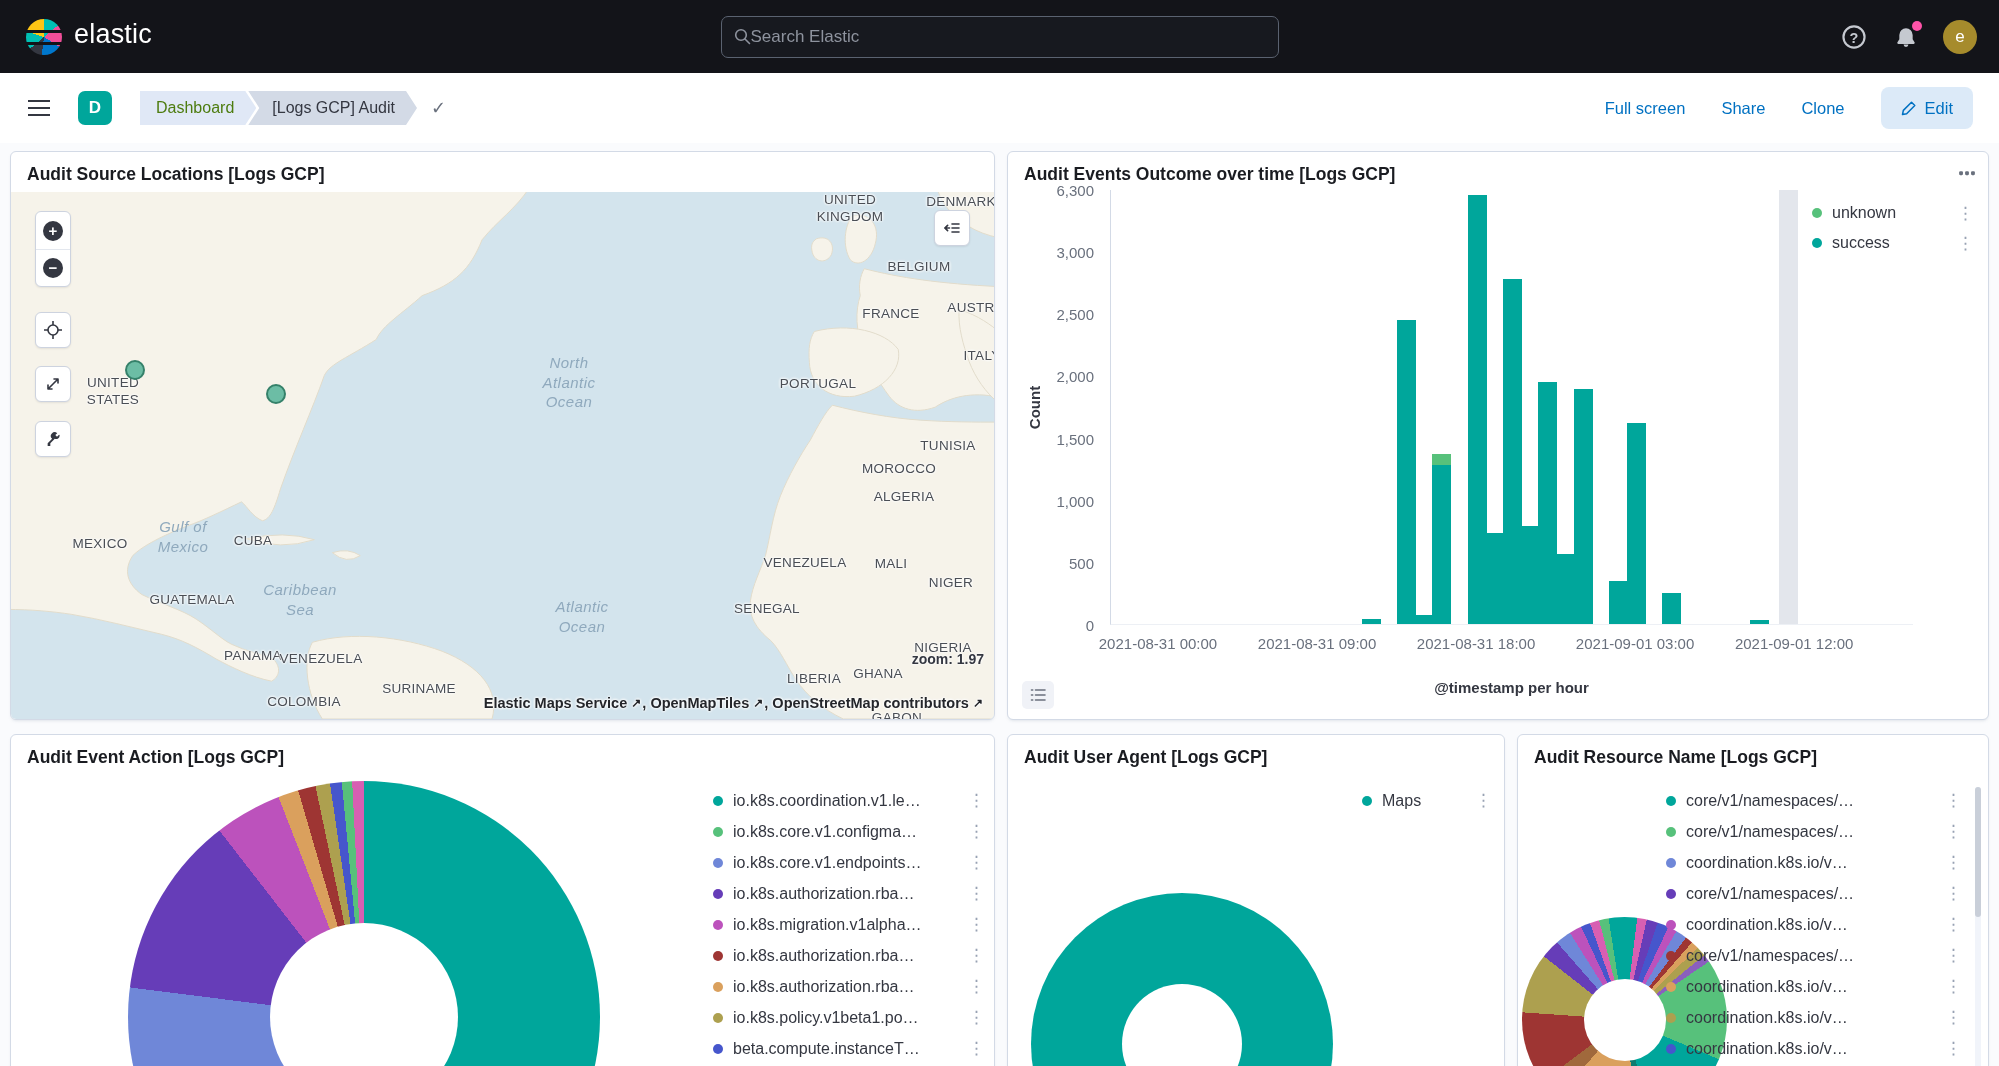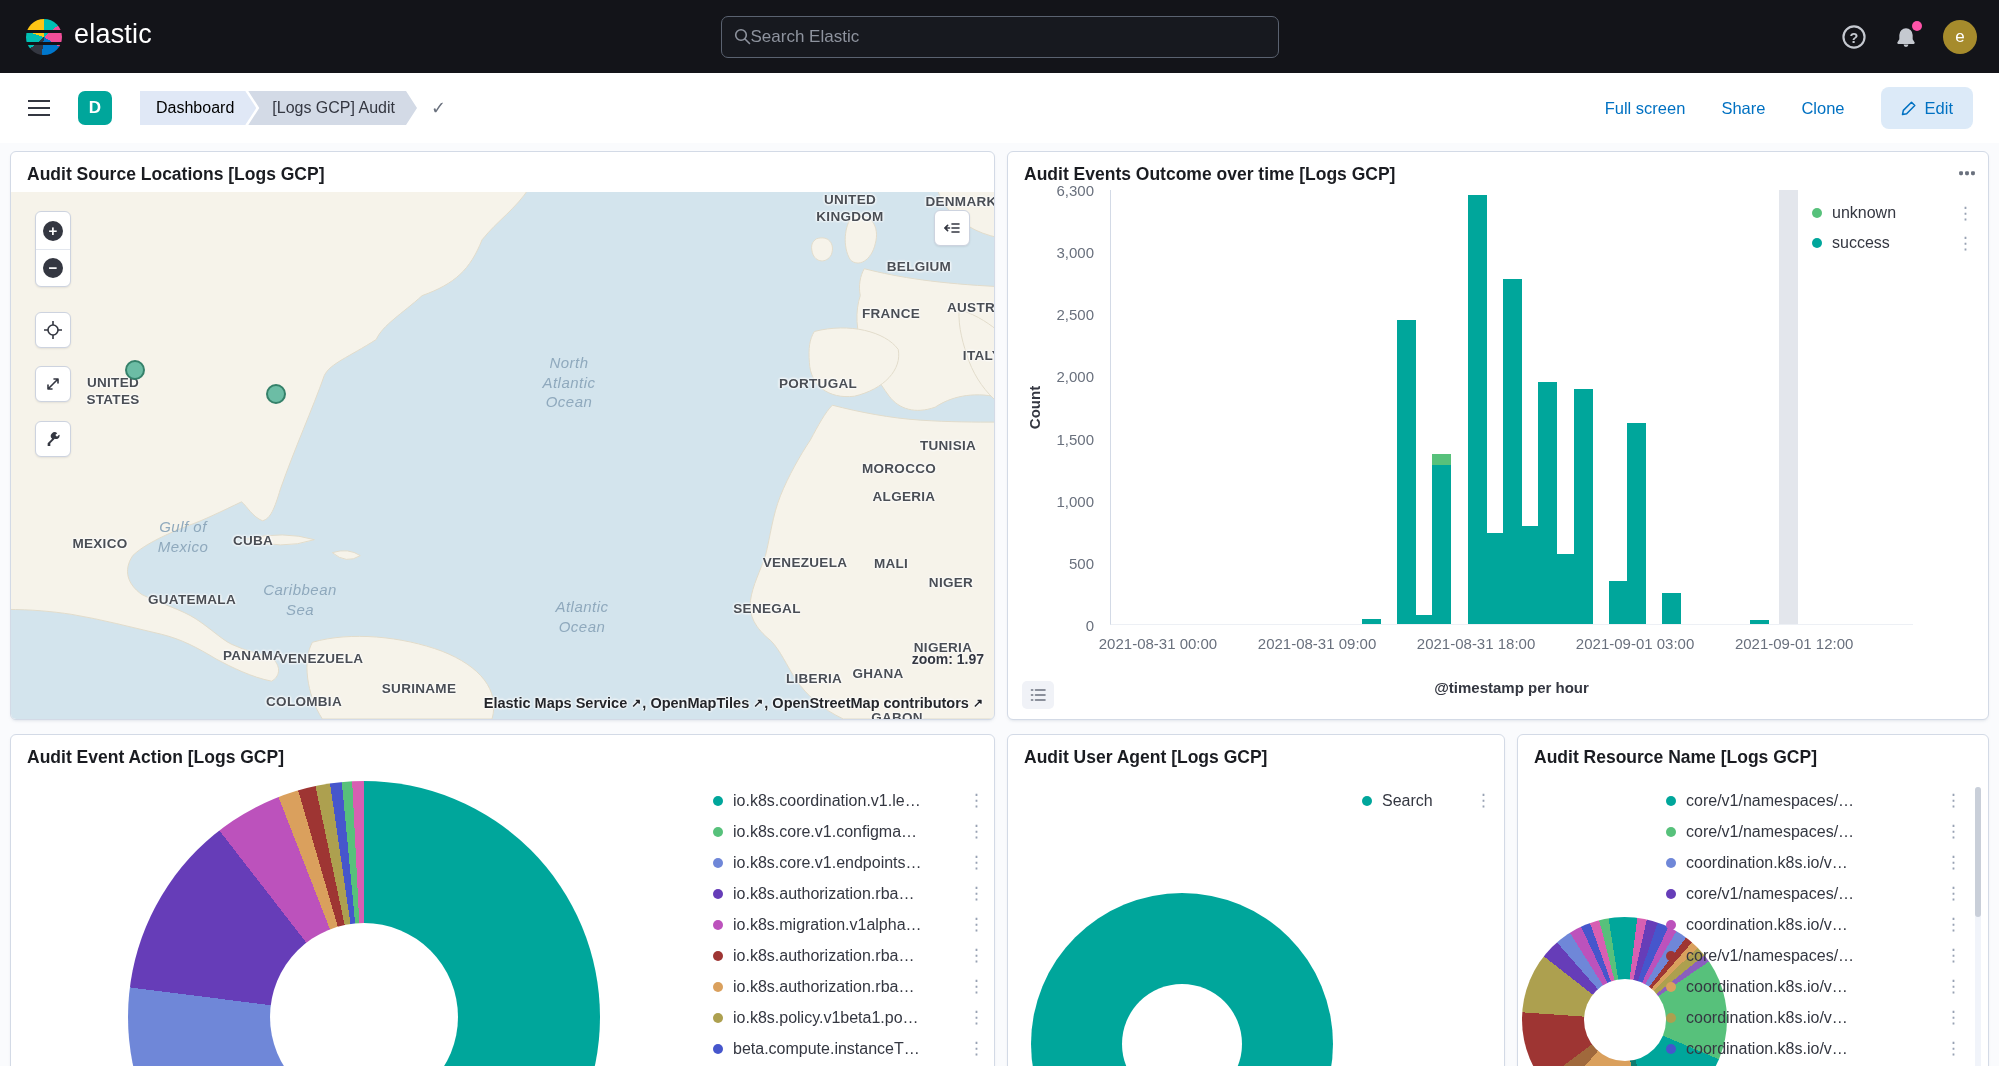--- a/index.html
+++ b/index.html
@@ -33,21 +33,21 @@
   .toolbar{position:absolute;left:0;top:73px;width:1999px;height:70px;background:#fff;
     display:flex;align-items:center;z-index:30}
   .menu-btn{margin-left:28px;background:none;border:none;cursor:pointer;width:26px;height:22px;
     display:flex;align-items:center}
   .burger{width:22px;height:16px;border-top:2px solid #343741;border-bottom:2px solid #343741;position:relative}
   .burger::after{content:"";position:absolute;left:0;right:0;top:5px;height:2px;background:#343741}
   .space-badge{margin-left:24px;width:34px;height:34px;border-radius:7px;background:#00A69B;color:#fff;
     font-weight:700;font-size:17px;display:flex;align-items:center;justify-content:center;cursor:pointer}
   .breadcrumbs{margin-left:28px;display:flex;align-items:center}
   .crumb{height:34px;display:flex;align-items:center;font-size:16px;white-space:nowrap}
-  .crumb.first{background:#E0E8F6;color:#000000;padding:0 22px 0 16px;cursor:pointer;
+  .crumb.first{background:#E0E8F6;color:#4d7c0f;padding:0 22px 0 16px;cursor:pointer;
     clip-path:polygon(0 0,calc(100% - 11px) 0,100% 50%,calc(100% - 11px) 100%,0 100%)}
   .crumb.last{background:#D3DAE6;color:#343741;margin-left:-8px;padding:0 22px 0 24px;font-weight:500;
     clip-path:polygon(0 0,calc(100% - 11px) 0,100% 50%,calc(100% - 11px) 100%,0 100%,11px 50%)}
   .crumb-check{margin-left:14px;color:#69707D;font-size:18px}
   .toolbar-right{position:absolute;right:26px;display:flex;align-items:center;gap:36px}
   .tb-link{color:#0071C2;font-size:16.5px;font-weight:500;text-decoration:none;cursor:pointer}
   .edit-btn{display:flex;align-items:center;gap:9px;height:42px;padding:0 20px;border:none;border-radius:8px;
     background:#DCEAF8;color:#0071C2;font-size:16.5px;font-weight:500;cursor:pointer;
     font-family:"Liberation Sans",sans-serif}
 
@@ -57,21 +57,21 @@
   .panel-title{font-size:17.5px;font-weight:700;color:#1A1C21;padding:12px 16px 6px;cursor:pointer}
   #panel-map{left:10px;top:151px;width:985px;height:569px}
   #panel-outcome{left:1007px;top:151px;width:982px;height:569px}
   #panel-action{left:10px;top:734px;width:985px;height:560px}
   #panel-ua{left:1007px;top:734px;width:498px;height:560px}
   #panel-rn{left:1517px;top:734px;width:472px;height:560px}
 
   
   .map{position:absolute;left:0;right:0;top:40px;bottom:0;background:#D3E4ED;overflow:hidden;cursor:grab}
   .land-svg{position:absolute;left:0;top:0;width:100%;height:100%}
-  .country{position:absolute;transform:translate(-50%,-50%);font-size:13.5px;font-weight:700;color:#4A4E55;
+  .country{position:absolute;transform:translate(-50%,-50%);font-size:13.5px;font-weight:400;color:#4A4E55;
     letter-spacing:.3px;text-align:center;white-space:pre-line;line-height:1.25;
     text-shadow:0 0 3px #fff,0 0 3px #fff,0 0 3px #fff}
   .ocean{position:absolute;transform:translate(-50%,-50%);font-size:15px;font-style:italic;color:#8FA9BD;
     text-align:center;white-space:pre-line;line-height:1.3;letter-spacing:.5px}
   .marker{position:absolute;width:20px;height:20px;border-radius:50%;transform:translate(-50%,-50%);
     background:rgba(84,179,153,.85);border:2px solid #35816A}
   .map-btn{position:absolute;width:36px;height:36px;background:#fff;border:1px solid #CDD3DF;border-radius:6px;
     display:flex;align-items:center;justify-content:center;cursor:pointer;box-shadow:0 1px 2px rgba(0,0,0,.08);
     color:#343741;padding:0}
   .zoom-pair{position:absolute;left:24px;top:19px;width:36px;background:#fff;border:1px solid #CDD3DF;
@@ -402,21 +402,21 @@
 </section>
 
 <section class="panel" id="panel-ua">
   <h2 class="panel-title">Audit User Agent [Logs GCP]</h2>
   <div class="donut" id="donut-ua" style="background: conic-gradient(rgb(0, 166, 155) 0deg, rgb(0, 166, 155) 360deg);">
     <div class="hole"></div>
   </div>
   <div class="legend-box" id="legend-ua">
       <div class="legend-row">
         <span class="dot" style="background: rgb(0, 166, 155);"></span>
-        <span class="legend-label">Search</span>
+        <span class="legend-label">Maps</span>
         <span class="legend-menu">⋮</span>
       </div>
     </div>
 </section>
 
 <section class="panel" id="panel-rn">
   <h2 class="panel-title">Audit Resource Name [Logs GCP]</h2>
   <div class="donut" id="donut-rn" style="background: conic-gradient(rgb(0, 166, 155) 0deg, rgb(0, 166, 155) 7.16418deg, rgb(215, 95, 178) 7.16418deg, rgb(215, 95, 178) 12.5373deg, rgb(102, 61, 184) 12.5373deg, rgb(102, 61, 184) 18.9851deg, rgb(70, 86, 204) 18.9851deg, rgb(70, 86, 204) 25.4328deg, rgb(188, 82, 188) 25.4328deg, rgb(188, 82, 188) 30.4478deg, rgb(111, 135, 216) 30.4478deg, rgb(111, 135, 216) 36.8955deg, rgb(158, 53, 51) 36.8955deg, rgb(158, 53, 51) 41.194deg, rgb(218, 160, 93) 41.194deg, rgb(218, 160, 93) 45.4925deg, rgb(173, 160, 79) 45.4925deg, rgb(173, 160, 79) 51.2239deg, rgb(138, 95, 190) 51.2239deg, rgb(138, 95, 190) 55.5224deg, rgb(87, 193, 123) 55.5224deg, rgb(87, 193, 123) 112.836deg, rgb(0, 166, 155) 112.836deg, rgb(0, 166, 155) 164.776deg, rgb(14, 124, 112) 164.776deg, rgb(14, 124, 112) 171.94deg, rgb(218, 160, 93) 171.94deg, rgb(218, 160, 93) 220.299deg, rgb(160, 105, 60) 220.299deg, rgb(160, 105, 60) 232.836deg, rgb(158, 53, 51) 232.836deg, rgb(158, 53, 51) 274.03deg, rgb(173, 160, 79) 274.03deg, rgb(173, 160, 79) 308.06deg, rgb(102, 61, 184) 308.06deg, rgb(102, 61, 184) 318.806deg, rgb(111, 135, 216) 318.806deg, rgb(111, 135, 216) 327.761deg, rgb(188, 82, 188) 327.761deg, rgb(188, 82, 188) 334.925deg, rgb(70, 86, 204) 334.925deg, rgb(70, 86, 204) 340.299deg, rgb(215, 95, 178) 340.299deg, rgb(215, 95, 178) 345.672deg, rgb(87, 193, 123) 345.672deg, rgb(87, 193, 123) 351.045deg, rgb(0, 166, 155) 351.045deg, rgb(0, 166, 155) 360deg);">
     <div class="hole"></div>
   </div>

